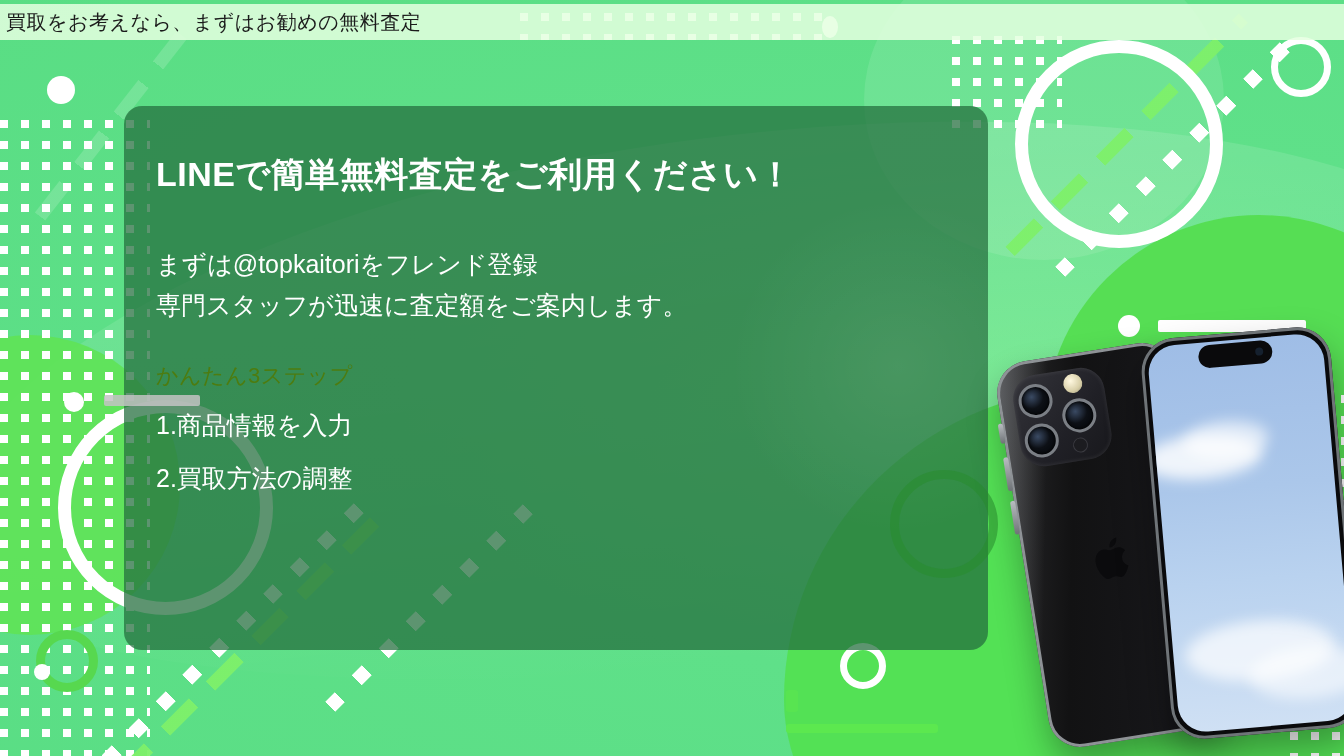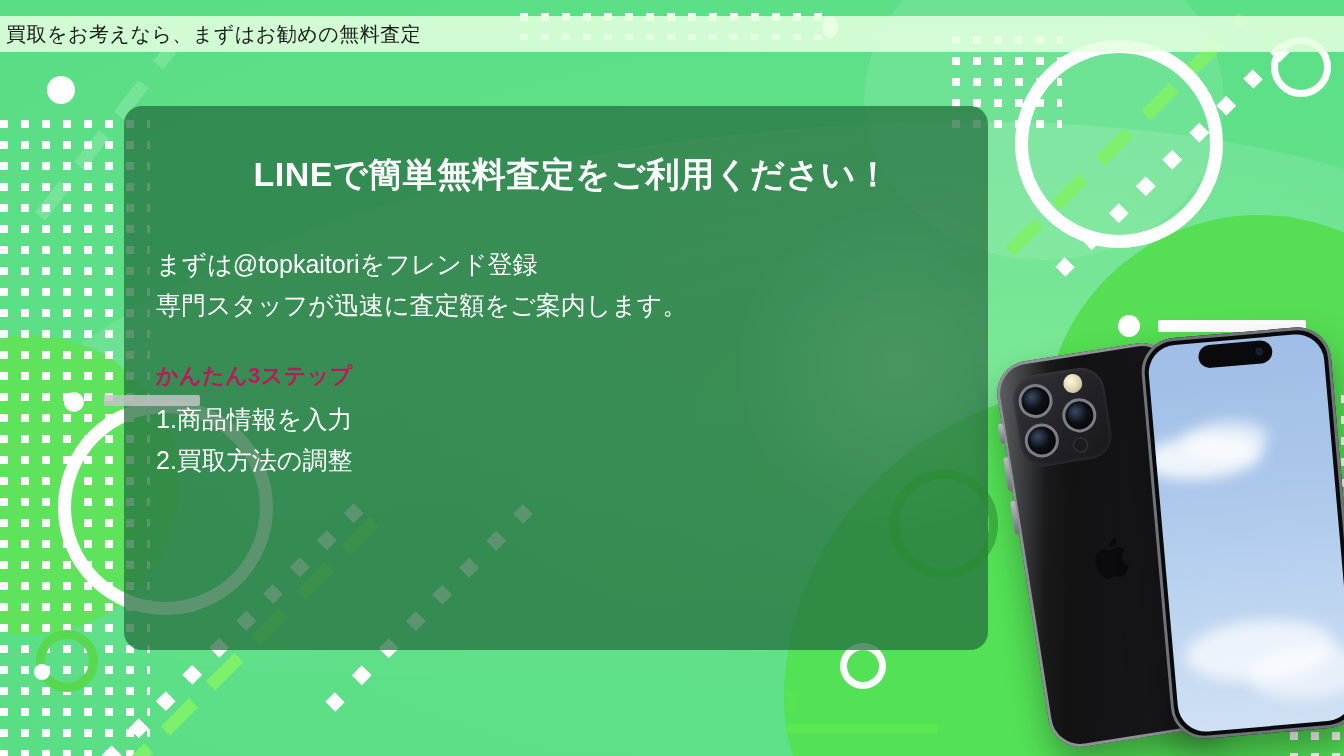--- a/index.html
+++ b/index.html
@@ -95,21 +95,21 @@
   .ring-white-sm  { border:7px solid #fff; }
   .ring-green     { border:9px solid #57d84f; }
   .ring-dkgreen   { border:9px solid rgba(40,140,45,.55); }
   .dot-white { position:absolute; border-radius:50%; background:#fff; }
   .bar-white { position:absolute; background:#fff; border-radius:2px; }
   .bar-green { position:absolute; background:#5ce84f; border-radius:3px; }
   .bar-grey  { position:absolute; background:rgba(195,195,195,.85); border-radius:2px; }
 
   
   .header-band {
-    position:absolute; left:0; top:16px;
+    position:absolute; left:0; top:4px;
     width:1344px; height:36px;
     background:rgba(228,255,223,.86);
     display:flex; align-items:center;
     z-index:40;
   }
   .header-title {
     font-size:20px;
     line-height:36px;
     color:#1b1b1b;
     padding-left:6px;
@@ -139,43 +139,43 @@
     background:radial-gradient(circle, rgba(255,255,255,.07) 0%, rgba(255,255,255,0) 70%);
   }
 
   .headline {
     font-size:34px;
     font-weight:bold;
     color:#ffffff;
     letter-spacing:.5px;
     margin-bottom:46px;
     white-space:nowrap;
-    text-align:center;
   }
   .lead {
     font-size:25px;
     color:#ffffff;
     line-height:1.62;
     font-weight:400;
     margin-bottom:36px;
     white-space:nowrap;
   }
   .steps-title {
     font-size:22px;
-    font-weight:bold;
-    color:#be185d;
-    margin-bottom:8px;
+    font-weight:normal;
+    color:#4d7c0f;
+    margin-bottom:14px;
     letter-spacing:.5px;
     white-space:nowrap;
   }
   .step {
     font-size:25px;
     color:#ffffff;
     line-height:1.62;
     white-space:nowrap;
+    margin-top:12px;
   }
 
   
   .phones {
     position:absolute;
     left:1006px; top:328px;
     width:360px; height:440px;
     z-index:35;
   }
   .phone {

